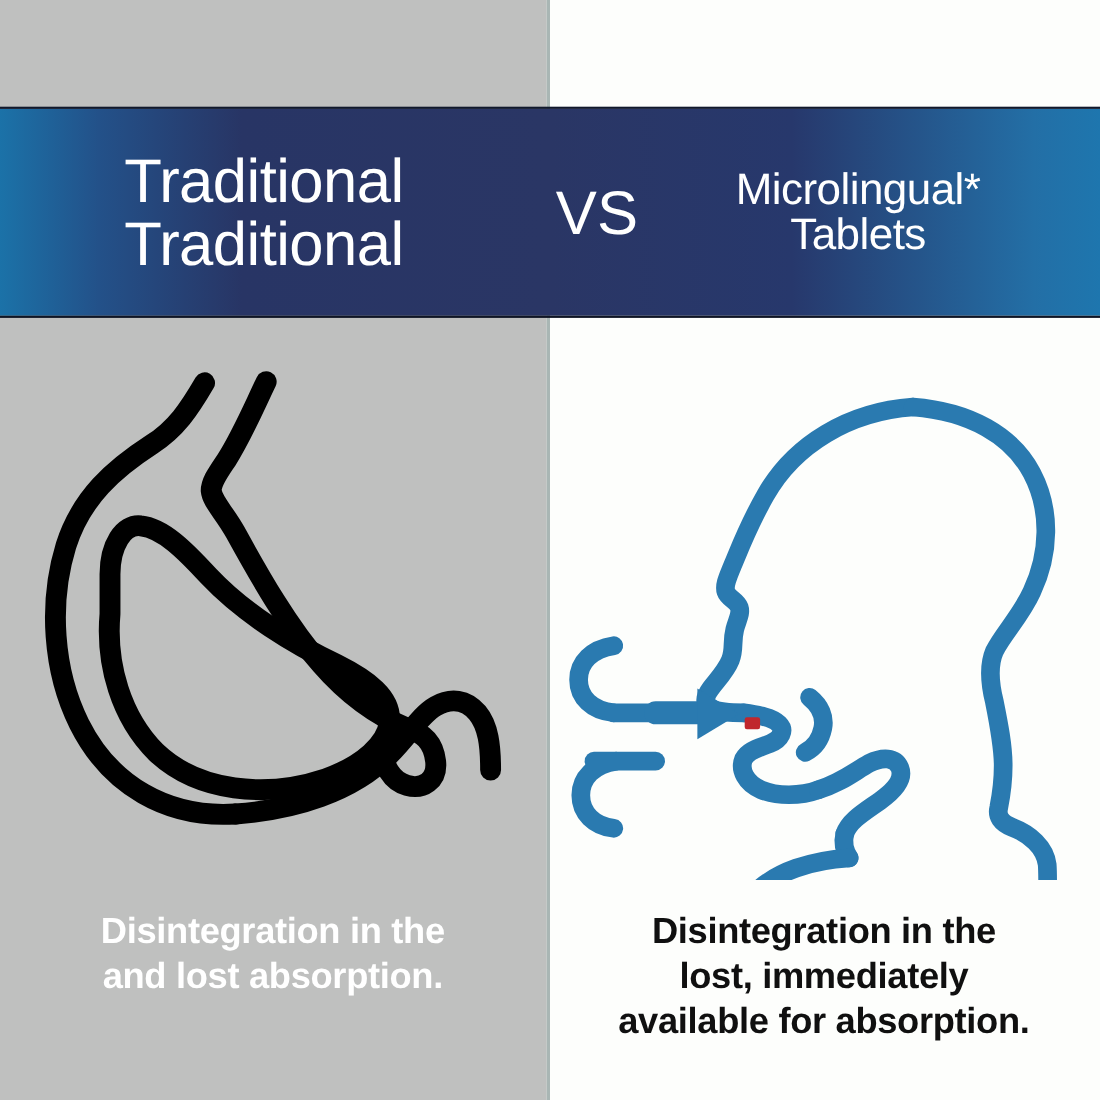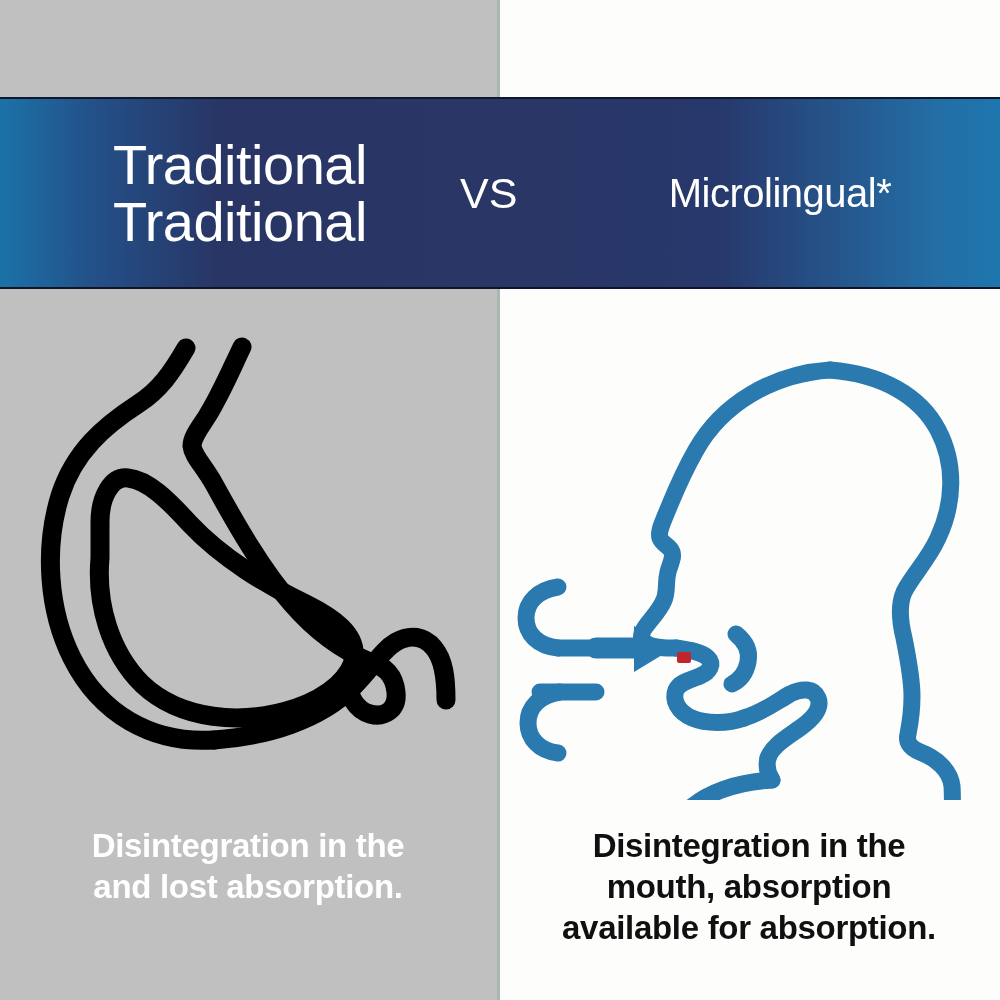--- a/index.html
+++ b/index.html
@@ -75,23 +75,23 @@
     font-weight: 300;
     letter-spacing: -0.5px;
   }
   .header-col.left {
     width: 440px;
     margin-left: 20px;
     font-size: 56px;
   }
   .header-vs {
     width: 120px;
-    text-align: left;
+    text-align: right;
     color: #ffffff;
-    font-size: 43px;
+    font-size: 56px;
     font-weight: 300;
     letter-spacing: 0px;
   }
   .header-col.right {
     width: 400px;
     font-size: 40px;
   }
   .hl {
     display: block;
     white-space: nowrap;
@@ -152,20 +152,21 @@
   <div class="center-divider"></div>
 
   <div class="header-band">
     <div class="header-col left">
       <span class="hl">Traditional</span>
       <span class="hl">Traditional</span>
     </div>
     <div class="header-vs">VS</div>
     <div class="header-col right">
       <span class="hl">Microlingual*</span>
+      <span class="hl">Tablets</span>
     </div>
   </div>
 
   <div class="illus-left">
     <svg viewBox="0 0 497 500" xmlns="http://www.w3.org/2000/svg">
       <g fill="none" stroke="#000000" stroke-width="19" stroke-linecap="round" stroke-linejoin="round">
 
         <path d="M186 48
                  C 172 72, 160 90, 138 104
                  C 104 126, 74 152, 60 196
@@ -276,17 +277,17 @@
     </svg>
   </div>
 
   <div class="caption caption-left">
     <span class="cl">Disintegration in the</span>
     <span class="cl">and lost absorption.</span>
   </div>
 
   <div class="caption caption-right">
     <span class="cl">Disintegration in the</span>
-    <span class="cl">mouth, absorption</span>
+    <span class="cl">lost, immediately</span>
     <span class="cl">available for absorption.</span>
   </div>
 
 </div>
 
 </body></html>

